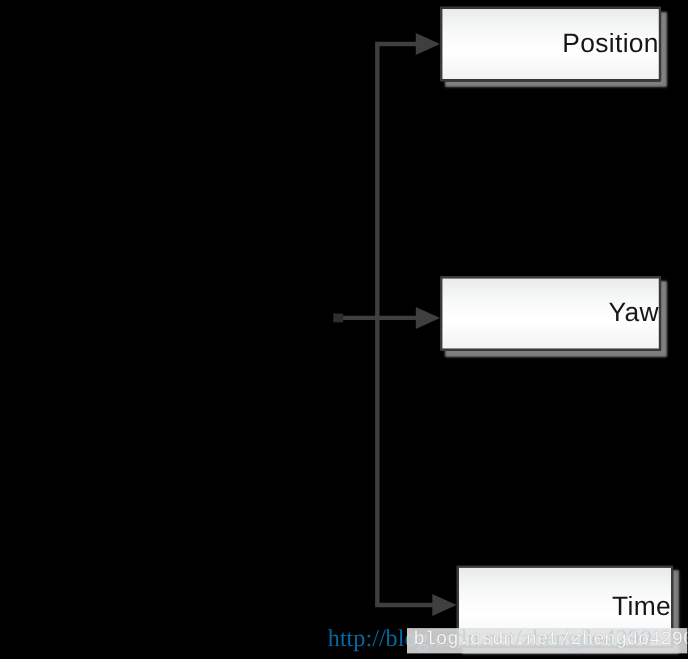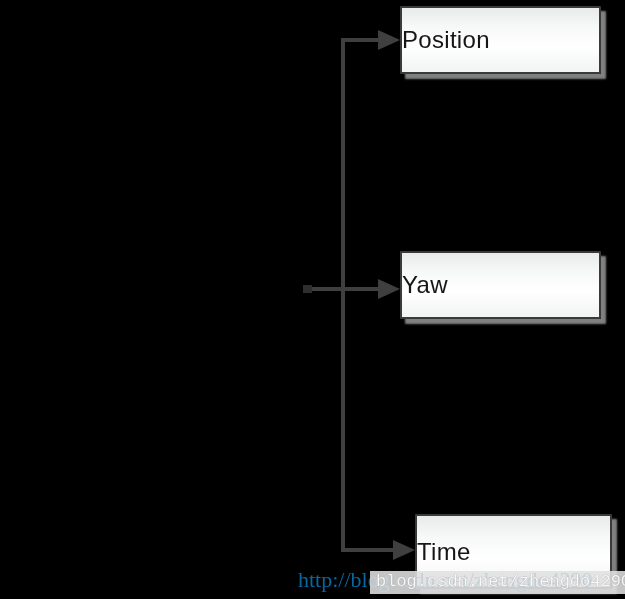--- a/index.html
+++ b/index.html
@@ -17,21 +17,21 @@
   }
   .node {
     position: absolute;
     box-sizing: border-box;
     border: 2px solid #3a3a3a;
     border-radius: 1px;
     background: linear-gradient(180deg, #e9ebeb 0%, #f7f8f8 30%, #ffffff 60%, #f2f3f3 100%);
     box-shadow: 5px 5px 2px rgba(150,150,150,0.85);
     display: flex;
     align-items: center;
-    justify-content: flex-start;
+    justify-content: flex-end;
     color: #161616;
     font-size: 24px;
     letter-spacing: 0.3px;
     z-index: 2;
   }
   #node-source { left: 5px;   top: 252px; width: 303px; height: 73px; }
   #node-position { left: 400px; top: 6px;   width: 201px; height: 68px; }
   #node-yaw    { left: 400px; top: 251px; width: 201px; height: 68px; }
   #node-time   { left: 415px; top: 514px; width: 197px; height: 75px; }
 

